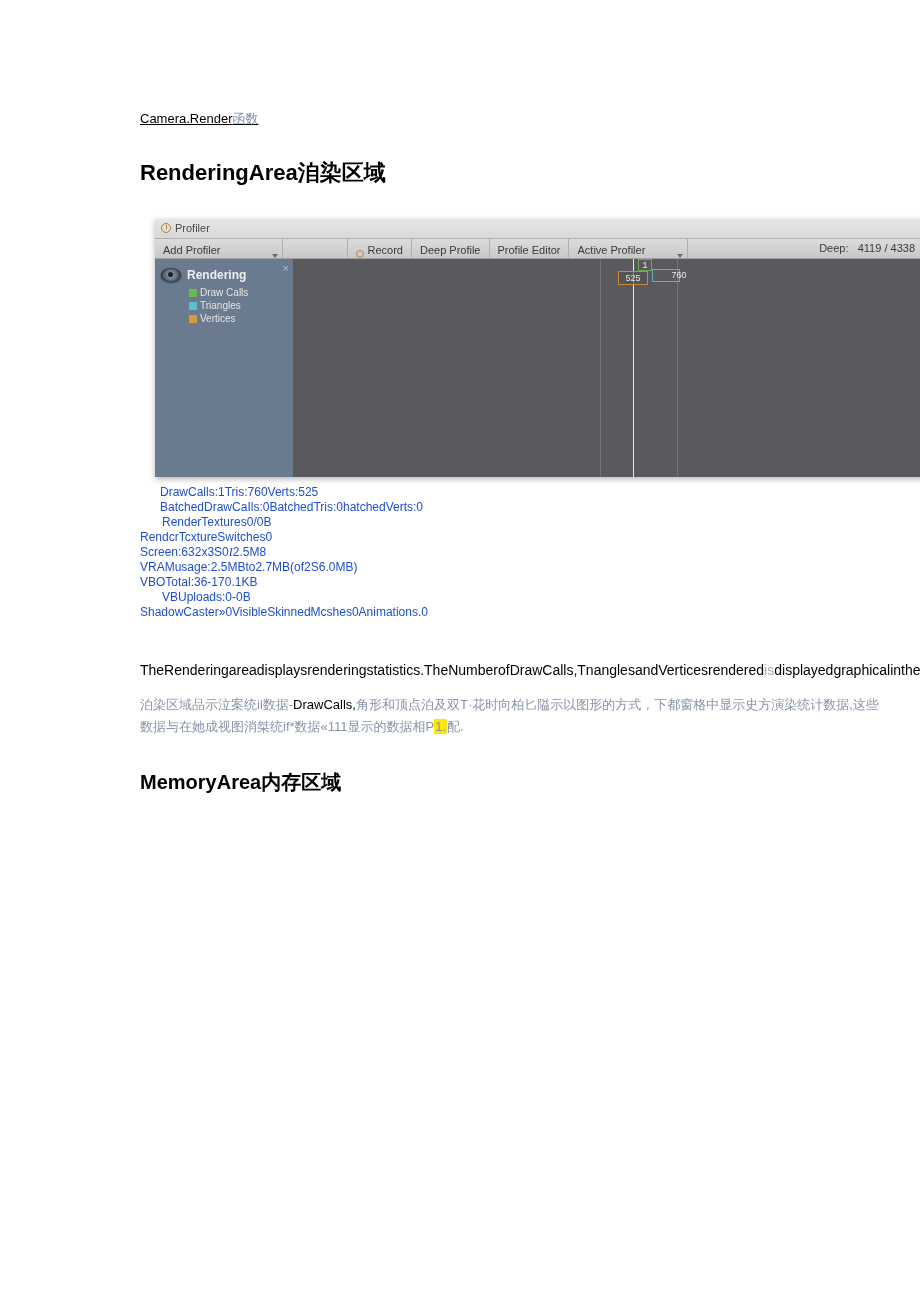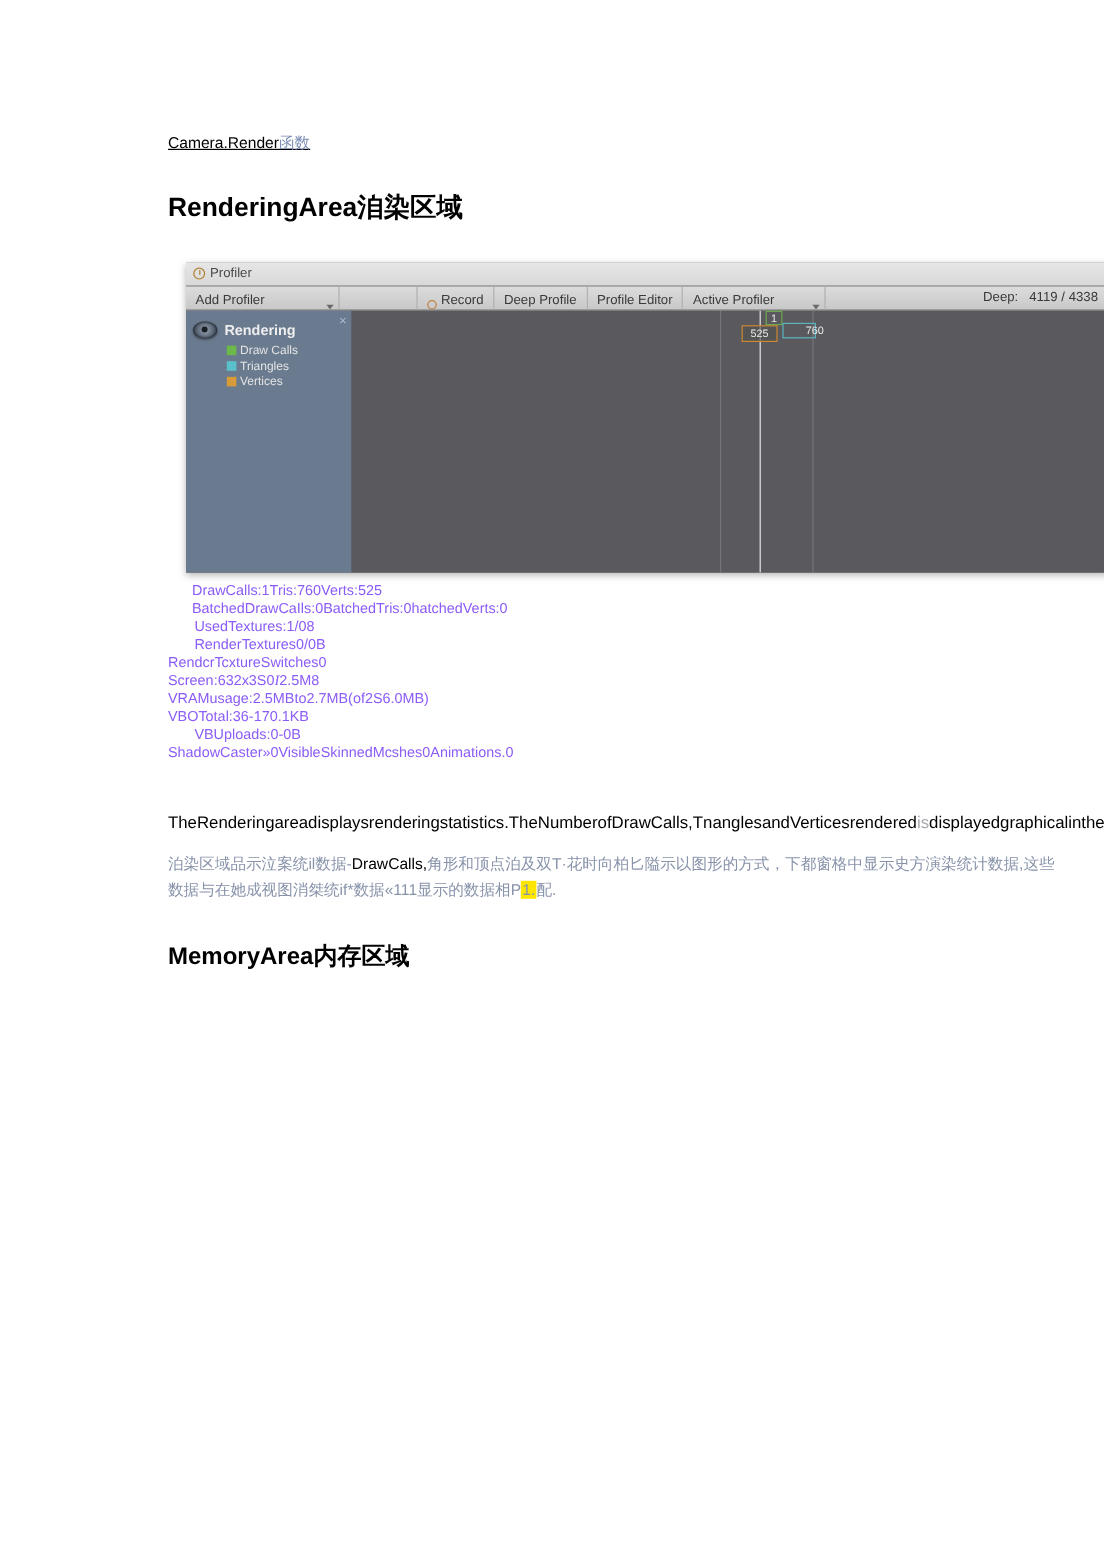--- a/index.html
+++ b/index.html
@@ -166,21 +166,21 @@
   }
   .rect-overlay {
     position: absolute;
     top: 0; left: 307px;
     width: 78px; height: 218px;
     border-left: 1px solid rgba(200,200,200,0.25);
     border-right: 1px solid rgba(200,200,200,0.25);
   }
   .stats-block {
     font-size: 12px;
-    color: #8b5cf6;
+    color: #1d4ed8;
     line-height: 1.25;
     margin-bottom: 38px;
   }
   .stats-block .l0 { margin-left: 20px; }
   .stats-block .l1 { margin-left: 22px; }
   .slash { font-family: Georgia, serif; font-style: italic; }
   .para {
     font-size: 14px;
     color: #000;
     line-height: 1.85;
@@ -284,21 +284,20 @@
       <div class="box-top">1</div>
       <div class="box1">525</div>
       <div class="box2">760</div>
     </div>
   </div>
 </div>
 
 <div class="stats-block">
   <div class="l0">DrawCalls:1Tris:760Verts:525</div>
   <div class="l0">BatchedDrawCaIls:0BatchedTris:0hatchedVerts:0</div>
-  <div class="l1">UsedTextures:1/08</div>
   <div class="l1">RenderTextures0/0B</div>
   <div>RendcrTcxtureSwitches0</div>
   <div><span>Screen:632x3S0</span><span class="slash">I</span><span>2.5M8</span></div>
   <div>VRAMusage:2.5MBto2.7MB(of2S6.0MB)</div>
   <div>VBOTotal:36-170.1KB</div>
   <div class="l1">VBUploads:0-0B</div>
   <div>ShadowCaster»0VisibleSkinnedMcshes0Animations.0</div>
 </div>
 
 <div class="para">

